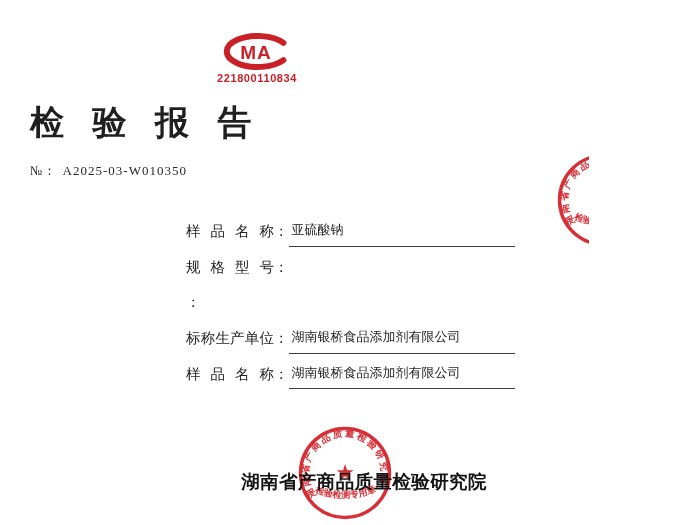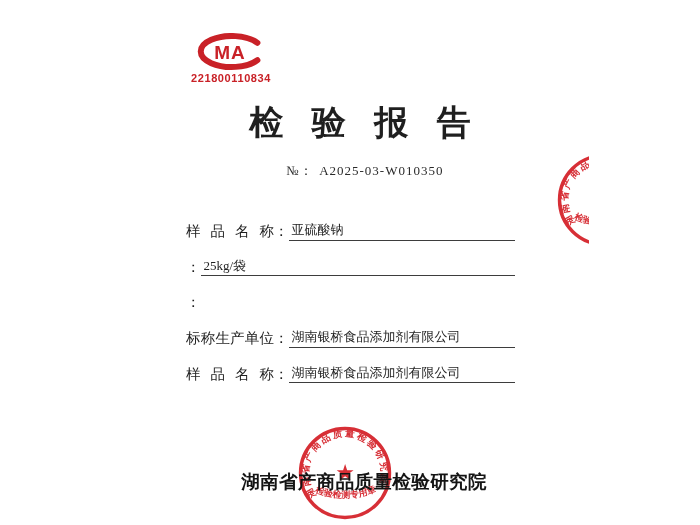--- a/index.html
+++ b/index.html
@@ -1,46 +1,46 @@
 <!DOCTYPE html>
 <html><head>
 <meta charset="utf-8">
 <style>
   html,body{margin:0;padding:0;background:#fff;}
   .page{
     position:relative;width:700px;height:525px;background:#ffffff;overflow:hidden;
     font-family:"Liberation Serif","DejaVu Serif",serif;color:#1f1f1f;
   }
   
-  .cma{position:absolute;left:191px;top:33px;width:78px;text-align:center;}
+  .cma{position:absolute;left:217px;top:33px;width:78px;text-align:center;}
   .cma svg{display:block;margin:0 auto;}
   .cma-code{
     margin-top:1px;font-family:"Liberation Sans","DejaVu Sans",sans-serif;
     font-size:11px;font-weight:bold;letter-spacing:0.6px;color:#c92127;white-space:nowrap;
   }
   
   .title{
     position:absolute;top:100px;left:0;width:700px;box-sizing:border-box;padding-left:30px;
-    text-align:center;font-size:34px;font-weight:bold;letter-spacing:10px;white-space:nowrap;
+    font-size:34px;font-weight:bold;letter-spacing:10px;white-space:nowrap;
   }
   .serial{
     position:absolute;top:162px;left:0;width:700px;box-sizing:border-box;padding-left:30px;
-    text-align:center;font-size:13px;letter-spacing:0.6px;color:#2a2a2a;white-space:nowrap;
+    text-align:left;font-size:13px;letter-spacing:0.6px;color:#2a2a2a;white-space:nowrap;
   }
   .serial .num{letter-spacing:1px;margin-left:6px;}
   
   .fields{position:absolute;left:186px;top:222px;width:329px;}
   .field-row{display:flex;align-items:flex-start;height:35.7px;}
   .field-label{
     display:inline-block;width:88px;font-size:14.5px;
     text-align:justify;text-align-last:justify;white-space:nowrap;overflow:hidden;
   }
   .field-colon{font-size:14.5px;flex:0 0 auto;}
   .field-value{
-    flex:1;font-size:13px;padding:0 0 2px 3px;border-bottom:1.6px solid #3d3d3d;
+    flex:1;font-size:13px;padding:0 0 8px 3px;border-bottom:1.6px solid #3d3d3d;
     white-space:nowrap;line-height:1.2;
   }
   
   .institute{
     position:absolute;top:469px;left:0;width:700px;box-sizing:border-box;padding-left:28px;
     text-align:center;font-size:18.5px;font-weight:bold;letter-spacing:0.4px;
     color:#141414;z-index:3;white-space:nowrap;
   }
   
   .seal-bottom{position:absolute;left:297px;top:425px;width:96px;height:96px;z-index:2;opacity:0.95;}
@@ -65,22 +65,22 @@
 
   <div class="serial"><span>№：</span><span class="num">A2025-03-W010350</span></div>
 
   <div class="fields">
     <div class="field-row">
       <span class="field-label">样品名称</span>
       <span class="field-colon">：</span>
       <span class="field-value">亚硫酸钠</span>
     </div>
     <div class="field-row">
+      <span class="field-label">规格型号</span>
       <span class="field-colon">：</span>
-      <span class="field-value">25kg/袋</span>
     </div>
     <div class="field-row">
       <span class="field-colon">：</span>
     </div>
     <div class="field-row">
       <span class="field-label">标称生产单位</span>
       <span class="field-colon">：</span>
       <span class="field-value">湖南银桥食品添加剂有限公司</span>
     </div>
     <div class="field-row">

